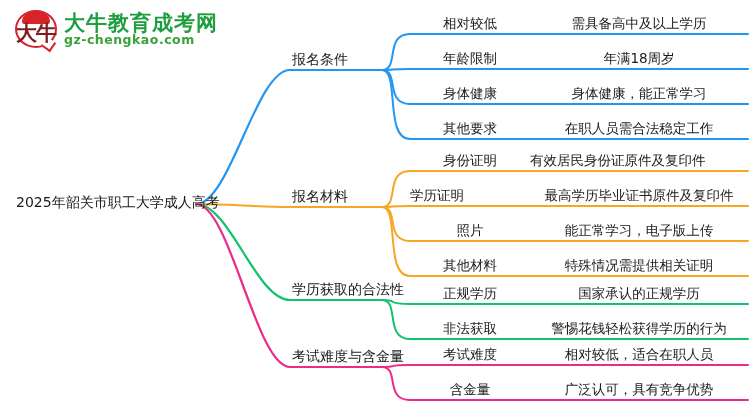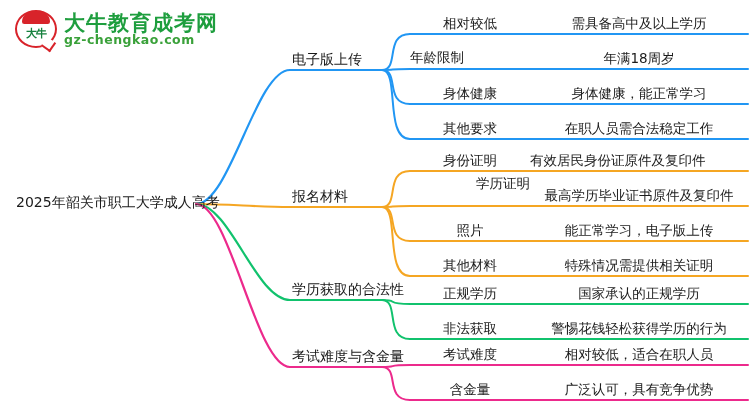--- a/index.html
+++ b/index.html
@@ -28,21 +28,21 @@
     background:#d8232a;border-radius:14px 14px 3px 3px;
   }
   .logo-badge .tail{
     position:absolute;left:29px;top:31px;width:9px;height:9px;
     background:#ffffff;border-right:2px solid #d8232a;border-bottom:2px solid #d8232a;
     transform:rotate(35deg);
   }
   .logo-badge .bz{
     position:absolute;left:0;top:10px;width:44px;height:30px;
     display:flex;align-items:center;justify-content:center;
-    font-size:11px;font-weight:bold;color:#15803d;letter-spacing:-1px;
+    font-size:21px;font-weight:bold;color:#7f1d1d;letter-spacing:-1px;
     font-family:"DejaVu Sans","Liberation Sans",sans-serif;
   }
   .logo-text{display:flex;flex-direction:column;justify-content:center;line-height:1;}
   .logo-title{
     font-size:21px;font-weight:bold;color:#1e9e3e;letter-spacing:1px;
     font-family:"DejaVu Sans","Liberation Sans",sans-serif;
   }
   .logo-sub{
     font-size:12.5px;font-weight:bold;color:#3aa13a;letter-spacing:0.5px;
     font-family:"DejaVu Sans","Liberation Sans",sans-serif;
@@ -138,33 +138,33 @@
       <path d="M 530 365 L 748 365" stroke="#ec2a8c" stroke-width="2"></path>
       <path d="M 382 367 C 400 367 384 400 410 400" stroke="#ec2a8c" stroke-width="2"></path>
       <path d="M 410 400 L 530 400" stroke="#ec2a8c" stroke-width="2"></path>
       <path d="M 530 400 L 530 400" stroke="#ec2a8c" stroke-width="2"></path>
       <path d="M 530 400 L 748 400" stroke="#ec2a8c" stroke-width="2"></path>
     </svg>
 
   <div class="node root-node">2025年韶关市职工大学成人高考</div>
 
   <div id="labels">
-      <div class="node branch-node" style="left: 292px; top: 52px;">电子版上传</div>
+      <div class="node branch-node" style="left: 292px; top: 52px;">报名条件</div>
       <div class="node leaf-key" style="left: 410px; top: 17px; width: 120px; text-align: center;">相对较低</div>
       <div class="node leaf-val" style="left: 530px; top: 17px; width: 218px; text-align: center;">需具备高中及以上学历</div>
-      <div class="node leaf-key" style="left: 410px; top: 52px; width: 120px;  font-family: Liberation Mono, monospace;">年龄限制</div>
+      <div class="node leaf-key" style="left: 410px; top: 52px; width: 120px; text-align: center;">年龄限制</div>
       <div class="node leaf-val" style="left: 530px; top: 52px; width: 218px; text-align: center;">年满18周岁</div>
       <div class="node leaf-key" style="left: 410px; top: 87px; width: 120px; text-align: center;">身体健康</div>
       <div class="node leaf-val" style="left: 530px; top: 87px; width: 218px; text-align: center;">身体健康，能正常学习</div>
       <div class="node leaf-key" style="left: 410px; top: 122px; width: 120px; text-align: center;">其他要求</div>
       <div class="node leaf-val" style="left: 530px; top: 122px; width: 218px; text-align: center;">在职人员需合法稳定工作</div>
       <div class="node branch-node" style="left: 292px; top: 189px;">报名材料</div>
       <div class="node leaf-key" style="left: 410px; top: 154px; width: 120px; text-align: center;">身份证明</div>
       <div class="node leaf-val" style="left: 530px; top: 154px; width: 218px; ">有效居民身份证原件及复印件</div>
-      <div class="node leaf-key" style="left: 410px; top: 177px; width: 120px; text-align: right;">学历证明</div>
+      <div class="node leaf-key" style="left: 410px; top: 189px; width: 120px; text-align: left;">学历证明</div>
       <div class="node leaf-val" style="left: 530px; top: 189px; width: 218px; text-align: center;">最高学历毕业证书原件及复印件</div>
       <div class="node leaf-key" style="left: 410px; top: 224px; width: 120px; text-align: center;">照片</div>
       <div class="node leaf-val" style="left: 530px; top: 224px; width: 218px; text-align: center;">能正常学习，电子版上传</div>
       <div class="node leaf-key" style="left: 410px; top: 259px; width: 120px; text-align: center;">其他材料</div>
       <div class="node leaf-val" style="left: 530px; top: 259px; width: 218px; text-align: center;">特殊情况需提供相关证明</div>
       <div class="node branch-node" style="left: 292px; top: 282px;">学历获取的合法性</div>
       <div class="node leaf-key" style="left: 410px; top: 287px; width: 120px; text-align: center;">正规学历</div>
       <div class="node leaf-val" style="left: 530px; top: 287px; width: 218px; text-align: center;">国家承认的正规学历</div>
       <div class="node leaf-key" style="left: 410px; top: 322px; width: 120px; text-align: center;">非法获取</div>
       <div class="node leaf-val" style="left: 530px; top: 322px; width: 218px; text-align: center;">警惕花钱轻松获得学历的行为</div>

